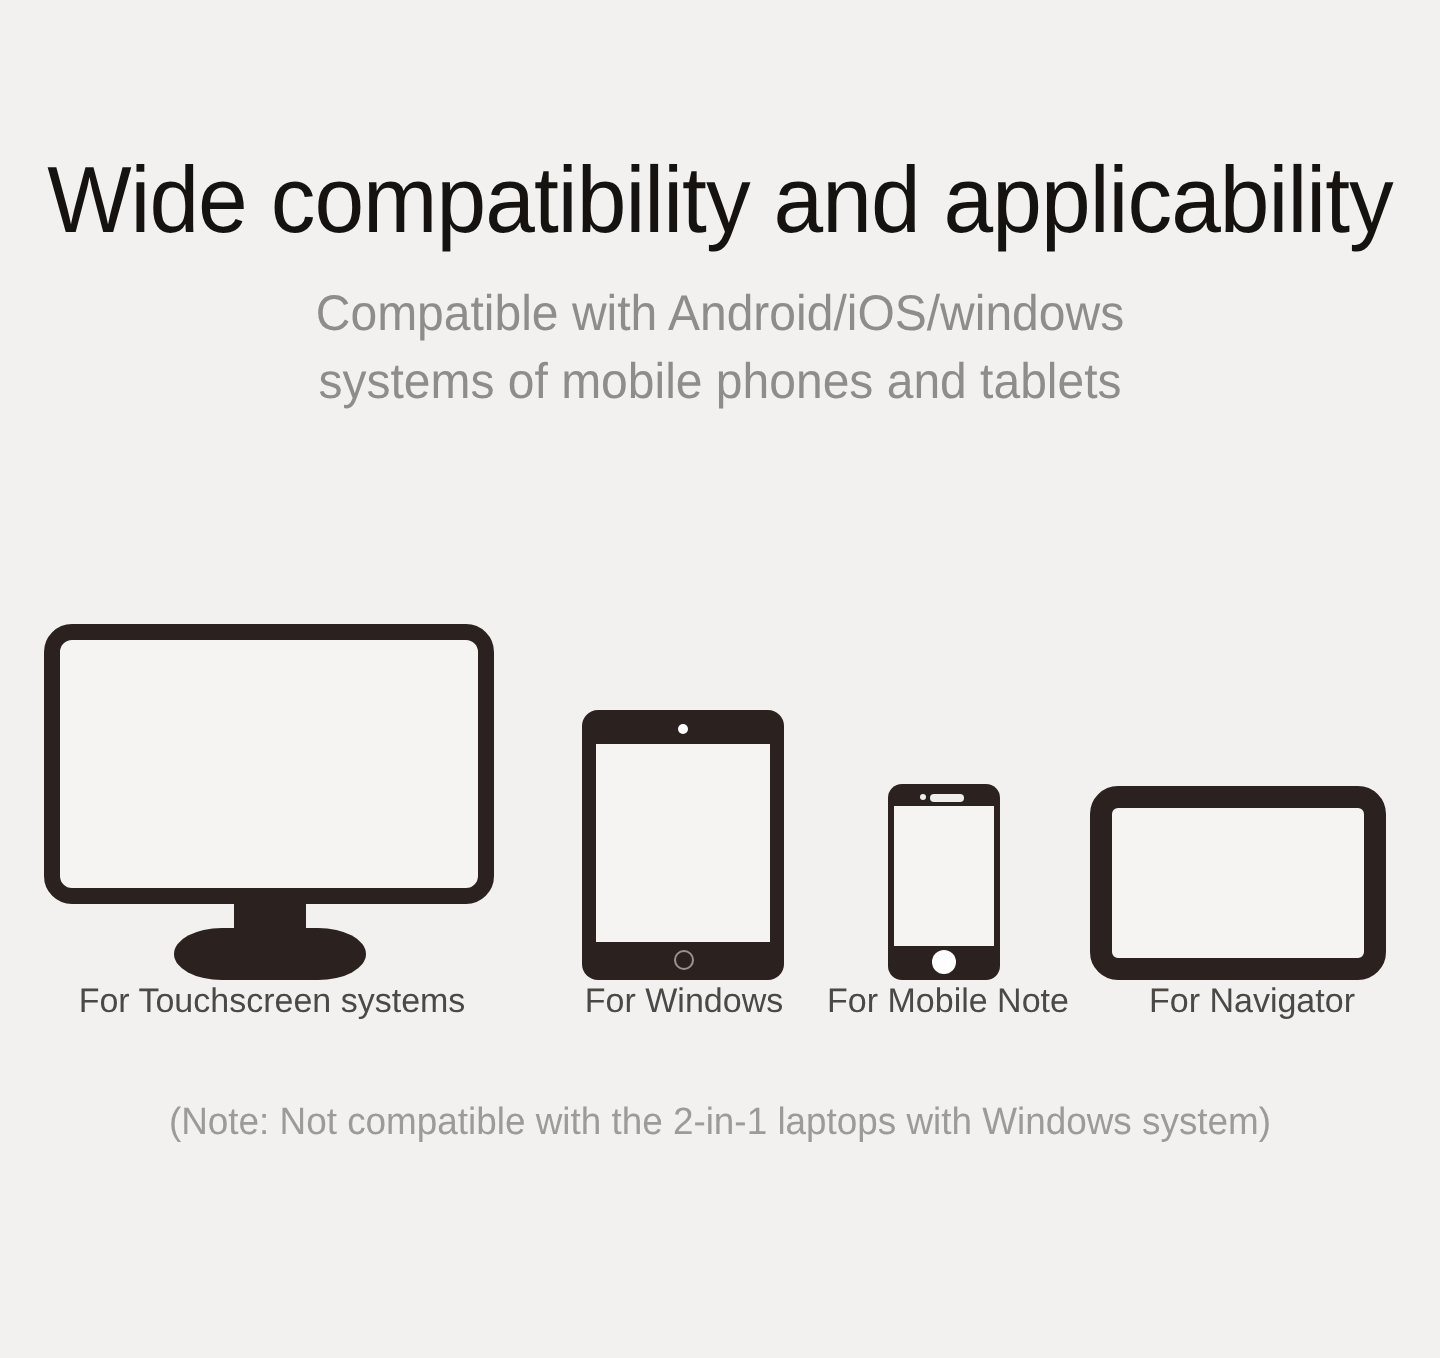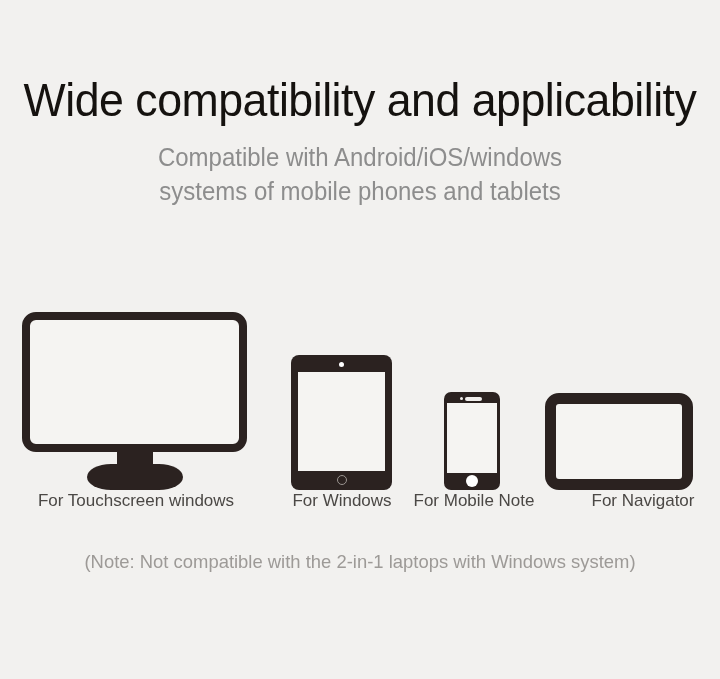--- a/index.html
+++ b/index.html
@@ -194,21 +194,21 @@
     top: 0;
     font-size: 17px;
     font-weight: 400;
     color: #4b4845;
     white-space: nowrap;
     text-align: center;
   }
   #label-monitor   { left: 20px;  width: 232px; }
   #label-tablet    { left: 280px; width: 124px; }
   #label-phone     { left: 400px; width: 148px; }
-  #label-navigator { left: 569px; width: 148px; }
+  #label-navigator { left: 552px; width: 148px; }
 
   
   .note {
     position: absolute;
     top: 551px;
     left: 0;
     width: 720px;
     text-align: center;
     font-size: 19px;
     font-weight: 300;
@@ -253,21 +253,21 @@
       <div class="home"></div>
     </div>
 
     <div class="device" id="navigator">
       <div class="frame"></div>
     </div>
 
   </div>
 
   <div class="labels">
-    <div class="device-label" id="label-monitor">For Touchscreen windows</div>
+    <div class="device-label" id="label-monitor">For Touchscreen systems</div>
     <div class="device-label" id="label-tablet">For Windows</div>
     <div class="device-label" id="label-phone">For Mobile Note</div>
     <div class="device-label" id="label-navigator">For Navigator</div>
   </div>
 
   <div class="note">(Note: Not compatible with the 2-in-1 laptops with Windows system)</div>
 
 </div>
 
 </body></html>

